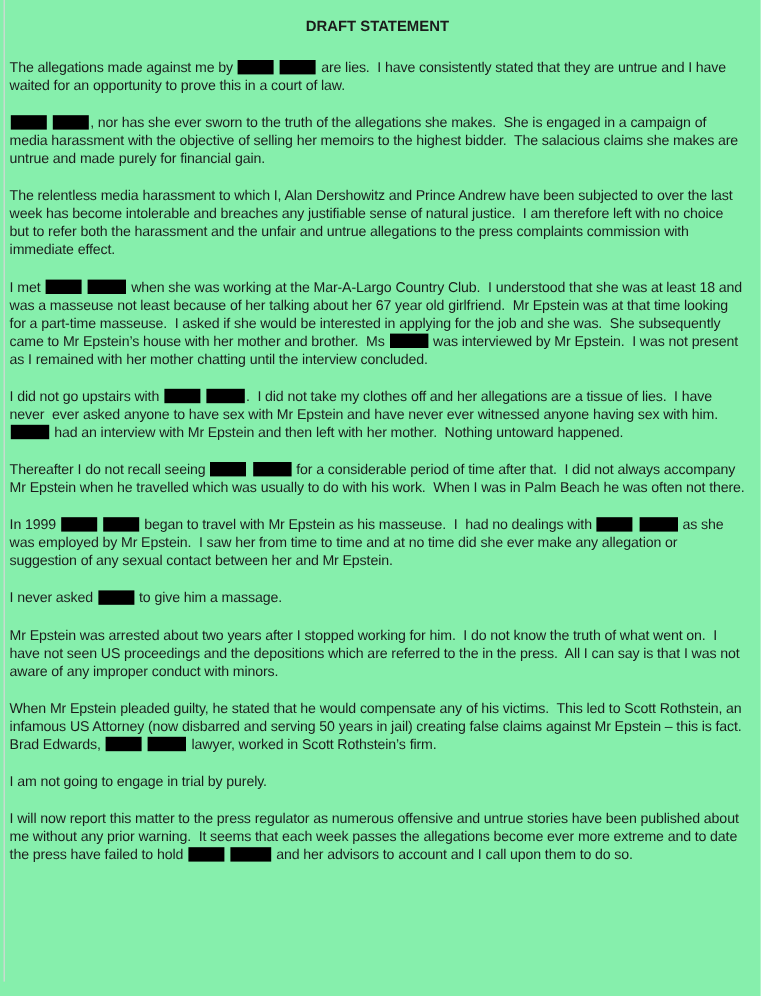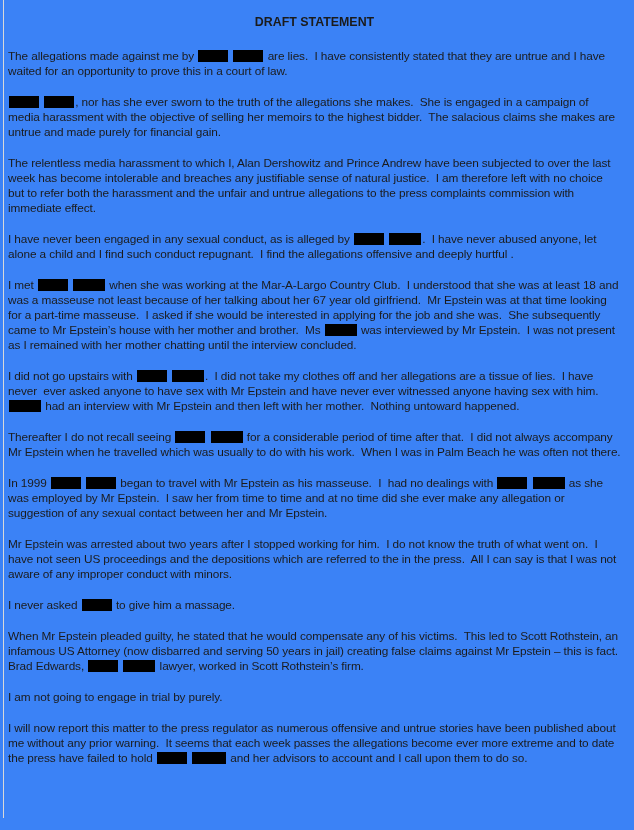--- a/index.html
+++ b/index.html
@@ -1,21 +1,21 @@
 <!DOCTYPE html>
 <html><head>
 <meta charset="utf-8">
 <style>
   html, body { margin: 0; padding: 0; background: #ffffff; }
   .page {
     position: relative;
     width: 634px;
     height: 830px;
     box-sizing: border-box;
-    background: #3b82f6;
+    background: #86efac;
     padding: 15px 13px 0 8px;
     font-family: "Liberation Sans", "DejaVu Sans", sans-serif;
     font-size: 11.8px;
     line-height: 15px;
     letter-spacing: -0.1px;
     color: #1b1b1b;
     overflow: hidden;
   }
   .edge-line {
     position: absolute;
@@ -47,24 +47,23 @@
 </head>
 <body>
 
 <div class="page">
   <div class="edge-line"></div>
   <h1 class="title">DRAFT STATEMENT</h1>
   <div>
       <p class="para">The allegations made against me by <span class="redact" style="width: 30px; background: rgb(0, 0, 0);"></span> <span class="redact" style="width: 30px; background: rgb(0, 0, 0);"></span> are lies.  I have consistently stated that they are untrue and I have waited for an opportunity to prove this in a court of law.</p>
       <p class="para"><span class="redact" style="width: 30px; background: rgb(0, 0, 0);"></span> <span class="redact" style="width: 30px; background: rgb(0, 0, 0);"></span>, nor has she ever sworn to the truth of the allegations she makes.  She is engaged in a campaign of media harassment with the objective of selling her memoirs to the highest bidder.  The salacious claims she makes are untrue and made purely for financial gain.</p>
       <p class="para">The relentless media harassment to which I, Alan Dershowitz and Prince Andrew have been subjected to over the last week has become intolerable and breaches any justifiable sense of natural justice.  I am therefore left with no choice but to refer both the harassment and the unfair and untrue allegations to the press complaints commission with immediate effect.</p>
-      <p class="para">I have never been engaged in any sexual conduct, as is alleged by <span class="redact" style="width: 30px; background: rgb(0, 0, 0);"></span> <span class="redact" style="width: 32px; background: rgb(0, 0, 0);"></span>.  I have never abused anyone, let alone a child and I find such conduct repugnant.  I find the allegations offensive and deeply hurtful .</p>
       <p class="para">I met <span class="redact" style="width: 30px; background: rgb(0, 0, 0);"></span> <span class="redact" style="width: 32px; background: rgb(0, 0, 0);"></span> when she was working at the Mar-A-Largo Country Club.  I understood that she was at least 18 and was a masseuse not least because of her talking about her 67 year old girlfriend.  Mr Epstein was at that time looking for a part-time masseuse.  I asked if she would be interested in applying for the job and she was.  She subsequently came to Mr Epstein’s house with her mother and brother.  Ms <span class="redact" style="width: 32px; background: rgb(0, 0, 0);"></span> was interviewed by Mr Epstein.  I was not present as I remained with her mother chatting until the interview concluded.</p>
       <p class="para">I did not go upstairs with <span class="redact" style="width: 30px; background: rgb(0, 0, 0);"></span> <span class="redact" style="width: 32px; background: rgb(0, 0, 0);"></span>.  I did not take my clothes off and her allegations are a tissue of lies.  I have never  ever asked anyone to have sex with Mr Epstein and have never ever witnessed anyone having sex with him. <span class="redact" style="width: 32px; background: rgb(0, 0, 0);"></span> had an interview with Mr Epstein and then left with her mother.  Nothing untoward happened.</p>
       <p class="para">Thereafter I do not recall seeing <span class="redact" style="width: 30px; background: rgb(0, 0, 0);"></span> <span class="redact" style="width: 32px; background: rgb(0, 0, 0);"></span> for a considerable period of time after that.  I did not always accompany Mr Epstein when he travelled which was usually to do with his work.  When I was in Palm Beach he was often not there.</p>
       <p class="para">In 1999 <span class="redact" style="width: 30px; background: rgb(0, 0, 0);"></span> <span class="redact" style="width: 30px; background: rgb(0, 0, 0);"></span> began to travel with Mr Epstein as his masseuse.  I  had no dealings with <span class="redact" style="width: 30px; background: rgb(0, 0, 0);"></span> <span class="redact" style="width: 32px; background: rgb(0, 0, 0);"></span> as she was employed by Mr Epstein.  I saw her from time to time and at no time did she ever make any allegation or suggestion of any sexual contact between her and Mr Epstein.</p>
+      <p class="para">I never asked <span class="redact" style="width: 30px; background: rgb(0, 0, 0);"></span> to give him a massage.</p>
       <p class="para">Mr Epstein was arrested about two years after I stopped working for him.  I do not know the truth of what went on.  I have not seen US proceedings and the depositions which are referred to the in the press.  All I can say is that I was not aware of any improper conduct with minors.</p>
-      <p class="para">I never asked <span class="redact" style="width: 30px; background: rgb(0, 0, 0);"></span> to give him a massage.</p>
       <p class="para">When Mr Epstein pleaded guilty, he stated that he would compensate any of his victims.  This led to Scott Rothstein, an infamous US Attorney (now disbarred and serving 50 years in jail) creating false claims against Mr Epstein – this is fact.  Brad Edwards, <span class="redact" style="width: 30px; background: rgb(0, 0, 0);"></span> <span class="redact" style="width: 32px; background: rgb(0, 0, 0);"></span> lawyer, worked in Scott Rothstein’s firm.</p>
       <p class="para">I am not going to engage in trial by purely.</p>
       <p class="para">I will now report this matter to the press regulator as numerous offensive and untrue stories have been published about me without any prior warning.  It seems that each week passes the allegations become ever more extreme and to date the press have failed to hold <span class="redact" style="width: 30px; background: rgb(0, 0, 0);"></span> <span class="redact" style="width: 34px; background: rgb(0, 0, 0);"></span> and her advisors to account and I call upon them to do so.</p>
     </div>
 </div>
 
 </body></html>

